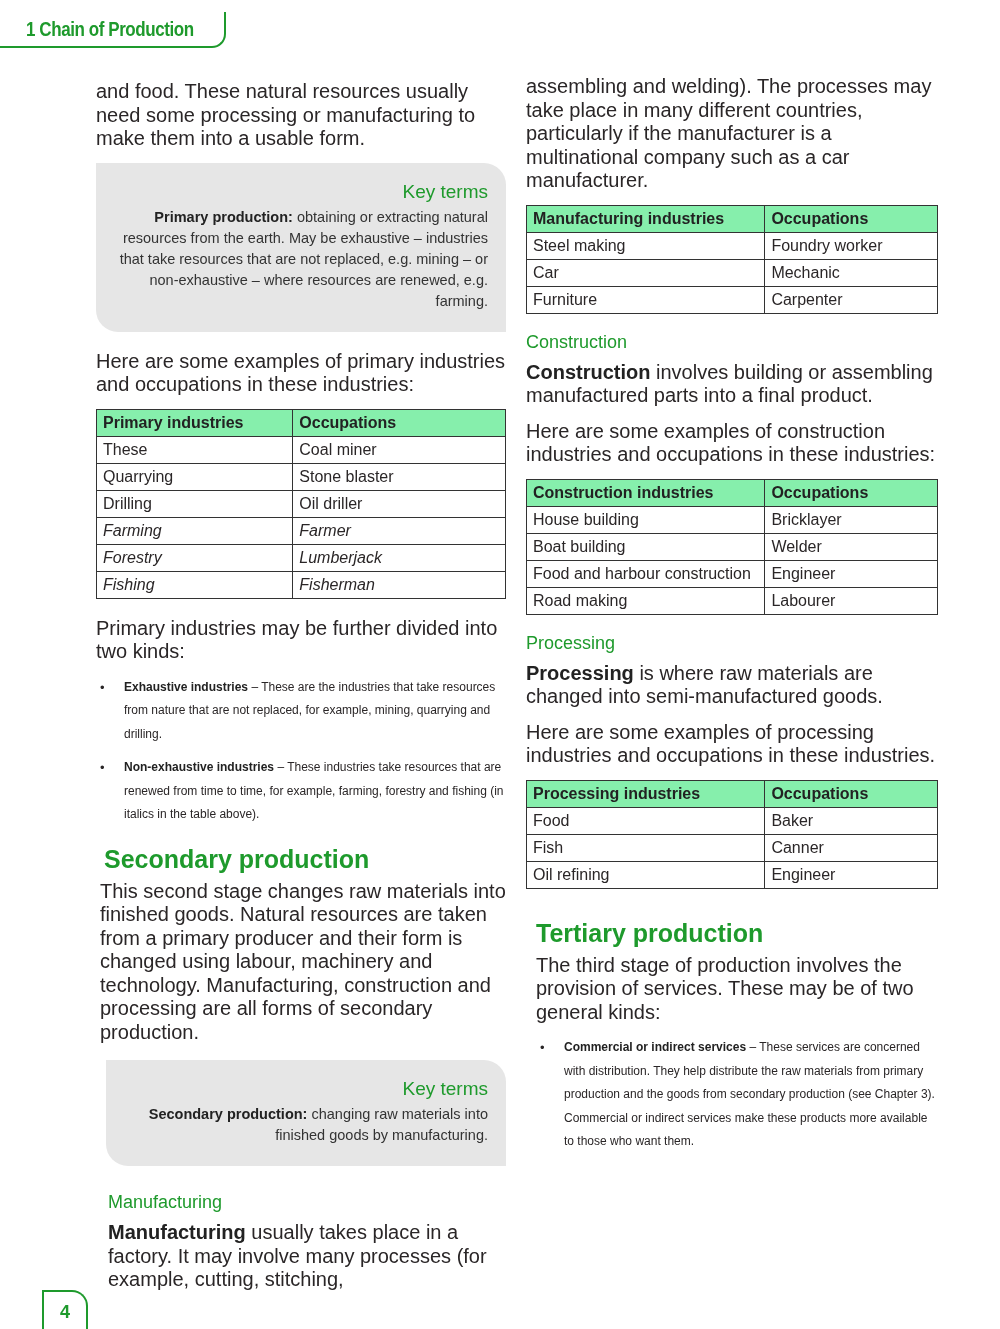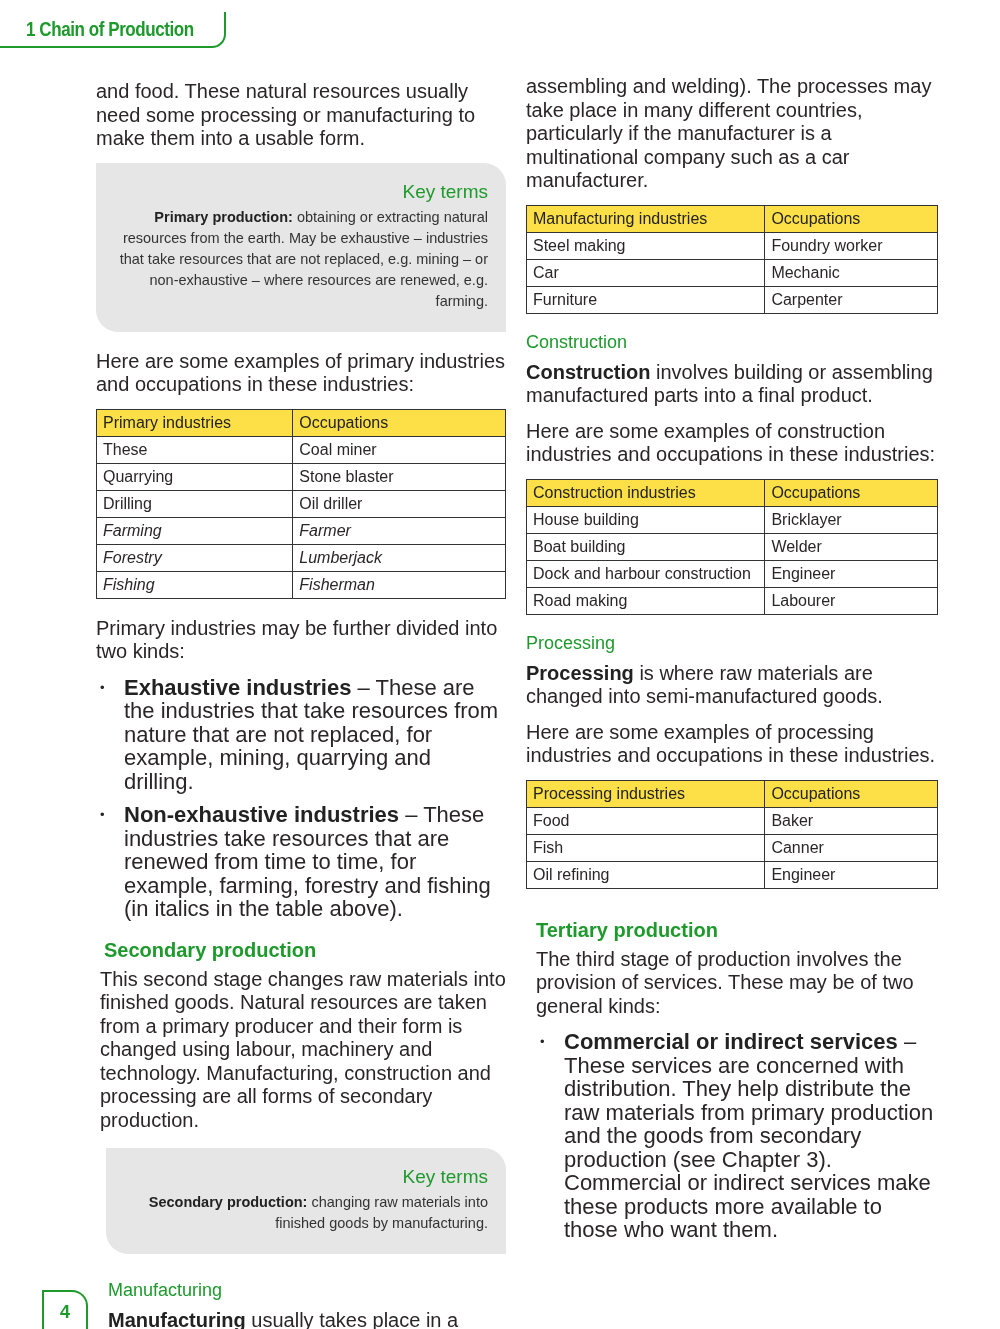--- a/index.html
+++ b/index.html
@@ -21,27 +21,27 @@
   .col-right { left:526px; top:75px; width:412px; }
   p.body { font-size:20px; line-height:23.5px; margin:0 0 12px 0; color:#2a2627; }
   .kt {
     background:#e6e6e6; border-radius:0 22px 0 22px; padding:18px 18px 20px 20px; margin:10px 0 18px 0;text-align:right;
   }
   .kt h4 { margin:0 0 4px 0; color:#1e9a2c; font-size:19px; font-weight:normal; }
   .kt p { margin:0; font-size:14.5px; line-height:21px; color:#333; }
   .kt b { color:#222; }
   table.dt { border-collapse:collapse; width:100%; margin:8px 0 18px 0; font-size:16px; }
   table.dt th, table.dt td { border:1.5px solid #333; padding:3px 6px; text-align:left; height:20px; }
-  table.dt th { background:#fde047; font-weight:normal; color:#222; }
+  table.dt th { background:#86efac; font-weight:bold; color:#222; }
   table.dt td { color:#2a2627; }
   table.dt td.it { font-style:italic; }
-  h2.sec { color:#1e9a2c; font-size:20px; font-weight:bold; margin:18px 0 6px 8px; }
+  h2.sec { color:#1e9a2c; font-size:25px; font-weight:bold; margin:18px 0 6px 8px; }
   h3.sub { color:#1e9a2c; font-size:18px; font-weight:normal; margin:14px 0 8px 0; }
   ul.bl { list-style:none; margin:0 0 8px 0; padding:0; }
-  ul.bl li { position:relative; padding-left:28px; font-size:22px; line-height:23.5px; margin-bottom:10px; color:#2a2627; }
+  ul.bl li { position:relative; padding-left:28px; font-size:12px; line-height:23.5px; margin-bottom:10px; color:#2a2627; }
   ul.bl li::before { content:"•"; position:absolute; left:4px; top:0; font-size:13px; }
   .lead { font-weight:bold; color:#222; font-weight:600; }
   .page-num {
     position:absolute; left:42px; top:1290px; width:46px; height:45px;
     border:2px solid #1e9a2c; border-bottom:none; border-top-right-radius:16px; box-sizing:border-box;
     text-align:center; padding-top:10px; color:#1e9a2c; font-weight:bold; font-size:18px;
   }
 </style>
 </head>
 <body>
@@ -148,21 +148,21 @@
     </tr>
     <tr>
           <td>House building</td>
           <td>Bricklayer</td>
         </tr>
     <tr>
           <td>Boat building</td>
           <td>Welder</td>
         </tr>
     <tr>
-          <td>Dock and harbour construction</td>
+          <td>Food and harbour construction</td>
           <td>Engineer</td>
         </tr>
     <tr>
           <td>Road making</td>
           <td>Labourer</td>
         </tr>
   </tbody>
     </table>
 
   <h3 class="sub">Processing</h3>

